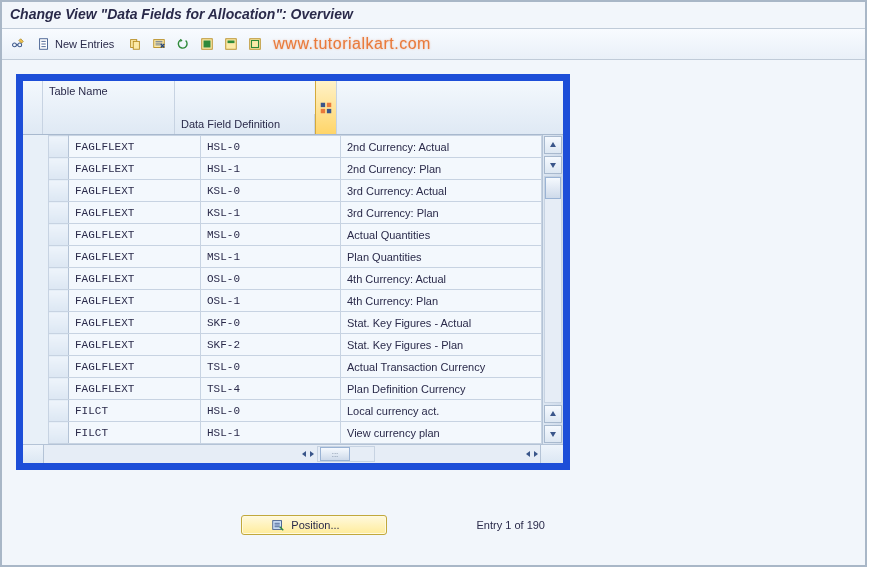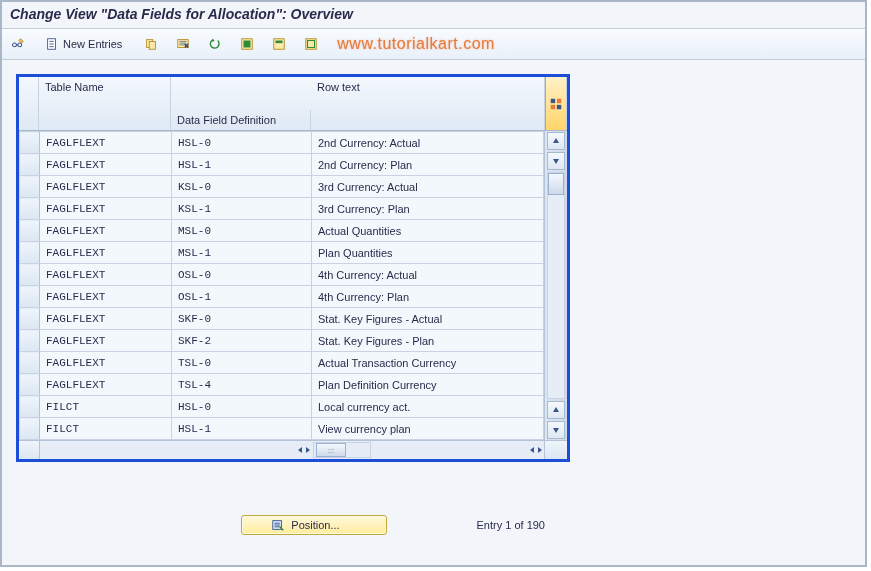--- a/index.html
+++ b/index.html
@@ -26,21 +26,21 @@
     padding: 4px 8px 6px 8px;
     font-weight: bold;
     font-style: italic;
     font-size: 14px;
     color: #2a2a4a;
     border-bottom: 1px solid #c0cbd8;
   }
   .toolbar {
     display: flex;
     align-items: center;
-    gap: 12px;
+    gap: 4px;
     padding: 3px 6px;
     background: linear-gradient(#f8fbff, #e9f0f8);
     border-bottom: 1px solid #c0cbd8;
     height: 24px;
   }
   .tbtn {
     display: inline-flex;
     align-items: center;
     justify-content: center;
     width: 18px;
@@ -65,21 +65,21 @@
     color: #e97a3b;
     letter-spacing: 0.5px;
     margin-left: 4px;
     text-shadow: 0 0 2px rgba(233,122,59,0.5);
   }
 
   
   .grid-wrap {
     margin: 14px 12px 0 14px;
     width: 554px;
-    border: 3px solid #1d4ed8;
+    border: 7px solid #1d4ed8;
     background: #e8f0f8;
     box-sizing: border-box;
   }
   .grid-header {
     display: flex;
     background: linear-gradient(#f3f8fd, #dfe9f4);
     border-bottom: 1px solid #a8b9ce;
   }
   .grid-header .hcell {
     padding: 4px 6px;
@@ -95,20 +95,21 @@
   .hcell.tools {
     width: 22px;
     padding: 0;
     display:flex;align-items:center;justify-content:center;
     background: linear-gradient(#fff2c8,#ffd569);
     border-left:1px solid #d4a93a;
   }
   .grid-body {
     position: relative;
     display:flex;
+    padding-left:25px;
   }
   table.datagrid {
     border-collapse: collapse;
     width: 530px;
     table-layout: fixed;
   }
   table.datagrid td {
     border: 1px solid #c7d3e2;
     padding: 3px 6px;
     background: #f3f8fd;
@@ -306,21 +307,20 @@
       </svg>
     </span>
     <span class="watermark">www.tutorialkart.com</span>
   </div>
 
   <div class="grid-wrap">
     <div class="grid-header">
       <div class="hcell selcol"></div>
       <div class="hcell col-table">Table Name</div>
       <div class="hcell col-def">Data Field Definition</div>
-      <div class="hcell col-row" style="flex:1">Row text</div>
       <div class="hcell tools">
         <svg class="ico" viewBox="0 0 16 16">
           <rect x="2" y="2" width="5" height="5" fill="#3a568a"></rect>
           <rect x="9" y="2" width="5" height="5" fill="#e97a3b"></rect>
           <rect x="2" y="9" width="5" height="5" fill="#e97a3b"></rect>
           <rect x="9" y="9" width="5" height="5" fill="#3a568a"></rect>
         </svg>
       </div>
     </div>
 

